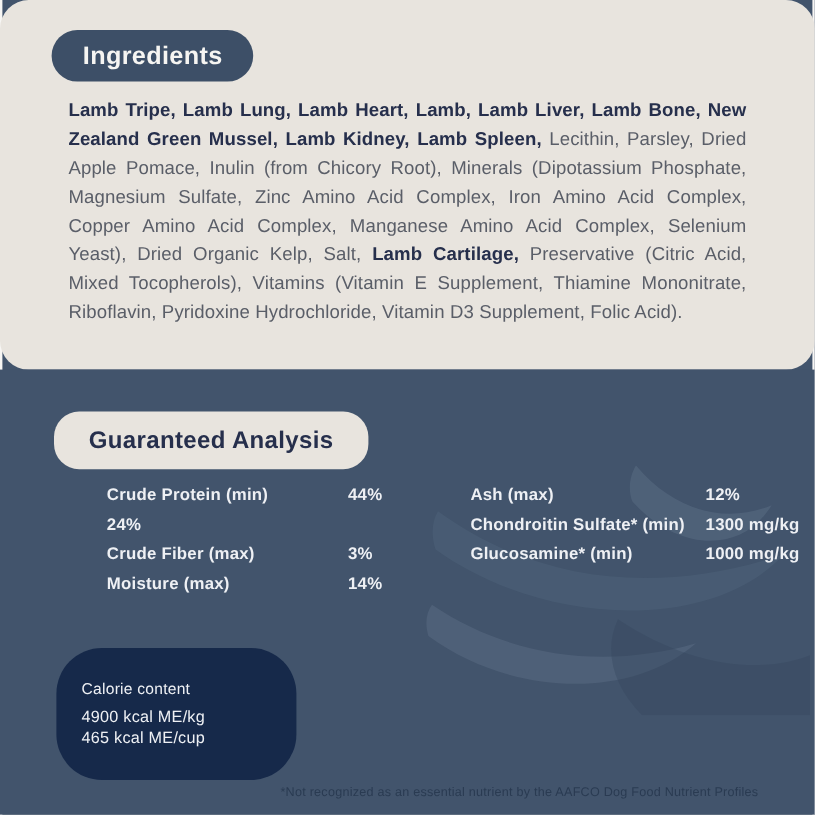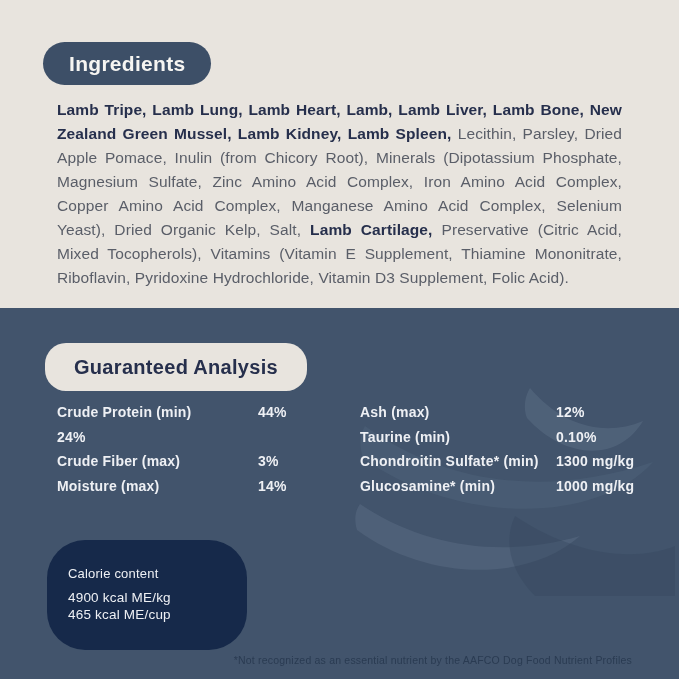--- a/index.html
+++ b/index.html
@@ -15,22 +15,23 @@
     display: flex;
     flex-direction: column;
     background: var(--slate_bg, #42546c);
     box-shadow: inset 2px 0 0 #f7f6f4, inset -2px 0 0 #f7f6f4;
   }
 
   
   .ingredients-section {
     flex: 0 0 auto;
     background: var(--cream_bg, #e8e4de);
-    padding: 42px 57px 15px 43px;
+    padding: 25px 57px 15px 43px;
     min-height: 308px;
+    border-radius: 24px;
   }
   .pill {
     display: inline-block;
     border-radius: 22px;
     font-weight: bold;
   }
   .ingredients-pill {
     background: var(--navy_pill, #3d4f67);
     color: #f6f5f2;
     font-size: 21px;
@@ -85,20 +86,21 @@
   .ga-col-left  { left: 57px;  top: 96px; width: 290px; }
   .ga-col-right { left: 360px; top: 96px; width: 310px; }
   .ga-row {
     display: flex;
     align-items: baseline;
     height: 24.5px;
     font-size: 14px;
     font-weight: bold;
     color: var(--light_text, #eef0f4);
     letter-spacing: 0.2px;
+    margin-left: 32px;
   }
   .ga-col-left  .ga-label { width: 201px; }
   .ga-col-right .ga-label { width: 196px; }
   .ga-value { white-space: nowrap; }
 
   .calorie-box {
     position: absolute;
     left: 47px;
     top: 232px;
     width: 200px;
@@ -163,24 +165,20 @@
         <span class="ga-value">14%</span>
       </div>
     </div>
 
     <div class="ga-col ga-col-right">
       <div class="ga-row">
         <span class="ga-label">Ash (max)</span>
         <span class="ga-value">12%</span>
       </div>
       <div class="ga-row">
-        <span class="ga-label">Taurine (min)</span>
-        <span class="ga-value">0.10%</span>
-      </div>
-      <div class="ga-row">
         <span class="ga-label">Chondroitin Sulfate* (min)</span>
         <span class="ga-value">1300 mg/kg</span>
       </div>
       <div class="ga-row">
         <span class="ga-label">Glucosamine* (min)</span>
         <span class="ga-value">1000 mg/kg</span>
       </div>
     </div>
 
     <div class="calorie-box">

